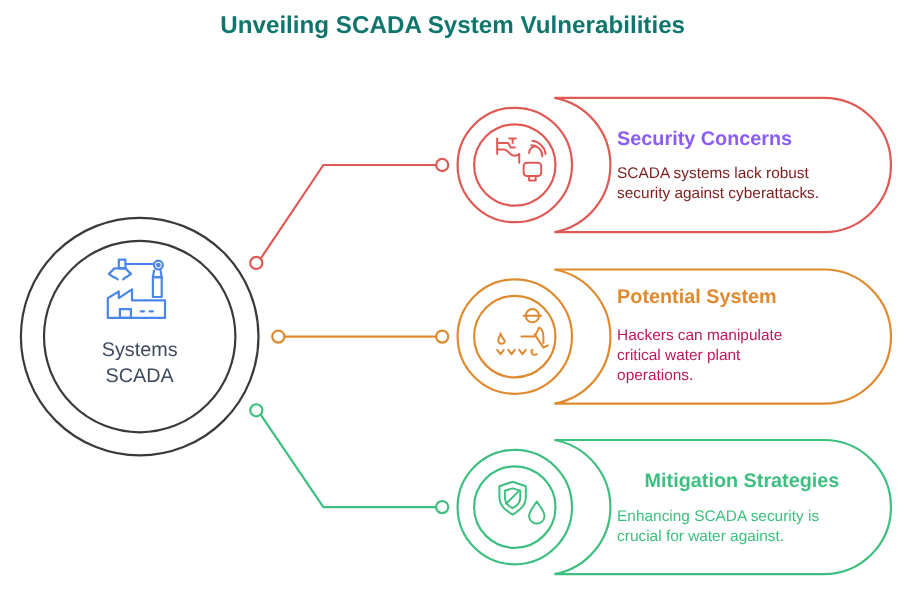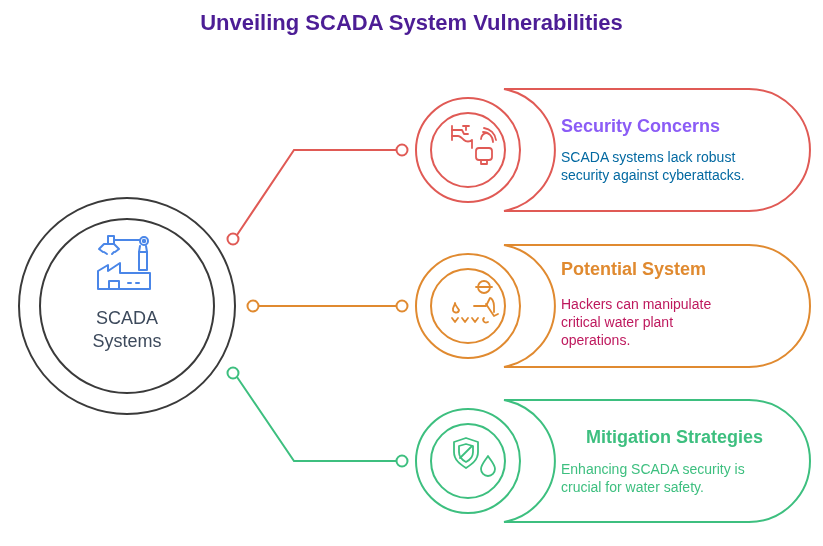--- a/index.html
+++ b/index.html
@@ -1,19 +1,19 @@
 <!DOCTYPE html>
 <html><head>
   <meta charset="utf-8">
   <style>
     html, body { margin: 0; padding: 0; background: #ffffff; }
     body { width: 823px; height: 546px; position: relative; overflow: hidden; font-family: "Liberation Sans", sans-serif; }
     .title {
       position: absolute; left: 0; top: 10px; width: 823px; text-align: center;
-      font-family: "Liberation Sans", sans-serif; font-weight: bold; font-size: 22px; color: #4c1d95;
+      font-family: "Liberation Sans", sans-serif; font-weight: bold; font-size: 22px; color: #0f766e;
     }
     svg.canvas { position: absolute; left: 0; top: 0; }
     .center-label {
       position: absolute; left: 47px; top: 307px; width: 160px; text-align: center;
       font-family: "Liberation Sans", sans-serif; font-size: 18px; line-height: 23px; color: #3d4a5c;
     }
     .item-heading {
       position: absolute; font-family: "Liberation Sans", sans-serif; font-weight: bold; font-size: 18px; white-space: nowrap;
     }
     .item-desc {
@@ -107,24 +107,24 @@
   </g>
   <g fill="none" stroke="#3dbf7f" stroke-width="1.8" stroke-linecap="round" stroke-linejoin="round">
     <path d="M454 442 l12 -4 l12 4 v10 c0 8 -6 12 -12 16 c-6 -4 -12 -8 -12 -16 z"></path>
     <path d="M459 446 l7 -2 l7 2 v6 c0 5 -3 8 -7 10 c-4 -2 -7 -5 -7 -10 z"></path>
     <path d="M460 458 l12 -12"></path>
     <path d="M488 456 c-4 6 -7 9 -7 13 a7 7 0 0 0 14 0 c0 -4 -3 -7 -7 -13 z"></path>
   </g>
 </svg>
 
 <div class="center-label">
+  <div>Systems</div>
   <div>SCADA</div>
-  <div>Systems</div>
 </div>
 
 <div class="item-heading" style="left:561px; top:116px; color:#8b5cf6;">Security Concerns</div>
-<div class="item-desc" style="left:561px; top:148px; color:#0369a1;">SCADA systems lack robust security against cyberattacks.</div>
+<div class="item-desc" style="left:561px; top:148px; color:#7f1d1d;">SCADA systems lack robust security against cyberattacks.</div>
 
 <div class="item-heading" style="left:561px; top:259px; color:#e08a30;">Potential System</div>
 <div class="item-desc" style="left:561px; top:295px; width:180px; color:#be185d;">Hackers can manipulate critical water plant operations.</div>
 
 <div class="item-heading" style="left:586px; top:427px; color:#3dbf7f;">Mitigation Strategies</div>
-<div class="item-desc" style="left:561px; top:460px; color:#3dbf7f;">Enhancing SCADA security is crucial for water safety.</div>
+<div class="item-desc" style="left:561px; top:460px; color:#3dbf7f;">Enhancing SCADA security is crucial for water against.</div>
 
 </body></html>

